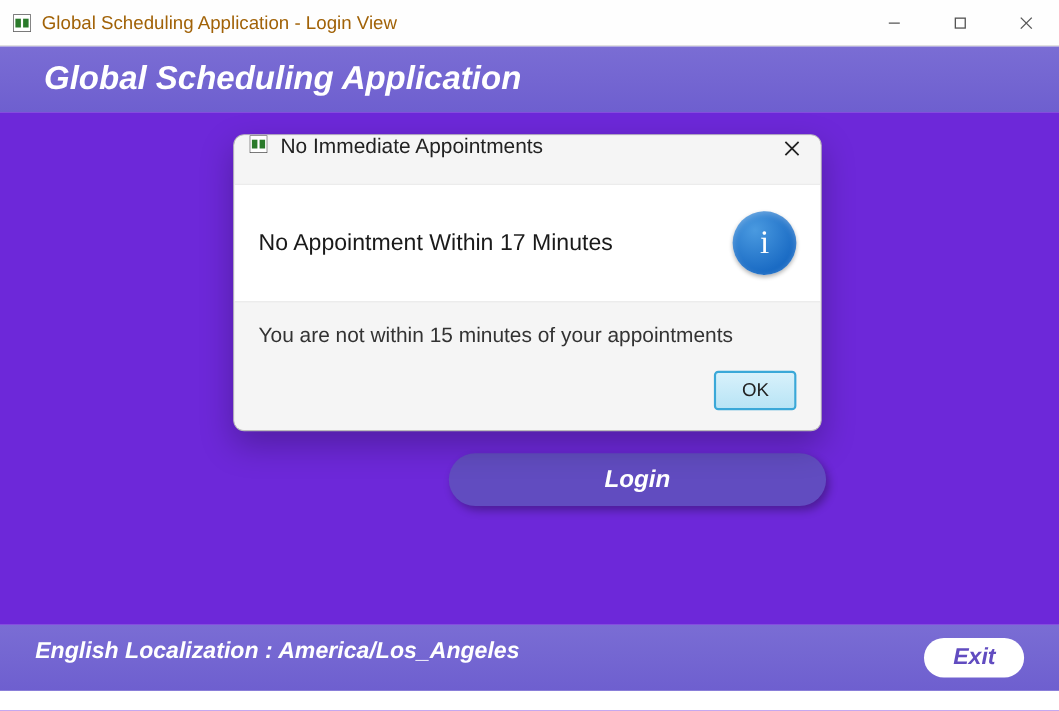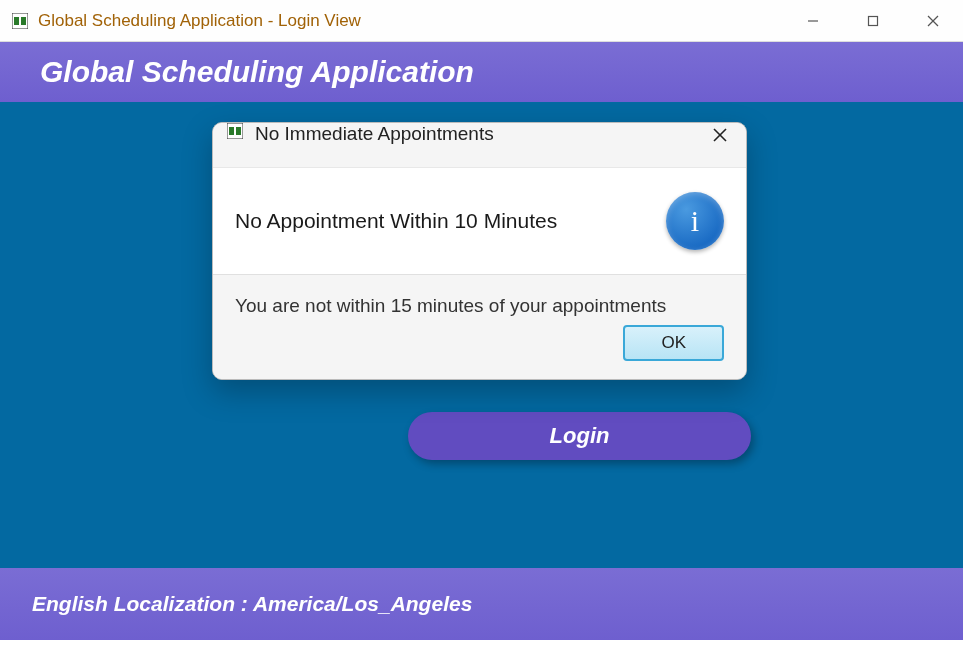--- a/index.html
+++ b/index.html
@@ -61,21 +61,21 @@
       align-items: center;
       padding: 0 40px;
     }
     .app-header-title {
       font-size: 30px;
       font-weight: bold;
       font-style: italic;
       color: #fff;
     }
     .app-body {
-      background: #0369a1;
+      background: #6d28d9;
       height: 466px;
       position: relative;
     }
     .login-button {
       position: absolute;
       left: 408px;
       top: 310px;
       width: 343px;
       height: 48px;
       background: #614cc0;
@@ -85,23 +85,23 @@
       font-weight: bold;
       font-style: italic;
       display: flex;
       align-items: center;
       justify-content: center;
       cursor: pointer;
       box-shadow: 3px 4px 8px rgba(0,0,0,0.3);
     }
     .app-footer {
       background: linear-gradient(180deg, #7a6dd4 0%, #6e5fcf 100%);
-      height: 72px;
-      display: flex;
-      align-items: center;
+      height: 60px;
+      display: flex;
+      align-items: flex-start;
       padding: 12px 32px;
       justify-content: space-between;
     }
     .footer-text {
       font-size: 21px;
       font-weight: bold;
       font-style: italic;
       color: #fff;
     }
     .exit-button {
@@ -185,33 +185,33 @@
       font-size: 30px;
       font-family: Georgia, serif;
     }
     .dialog-body {
       background: #f5f5f5;
       padding: 20px 22px 18px 22px;
     }
     .dialog-message {
       font-size: 19px;
       color: #333;
-      margin-bottom: 8px;
+      margin-bottom: 20px;
     }
     .dialog-buttons {
       display: flex;
       justify-content: flex-end;
     }
     .ok-button {
       background: linear-gradient(180deg, #d8f1fb 0%, #b8e4f5 100%);
       border: 2px solid #3aa8d8;
       border-radius: 4px;
       color: #222;
       font-size: 17px;
-      padding: 6px 36px;
+      padding: 6px 23px;
       cursor: pointer;
     }
     .app-icon-svg {
       width: 16px;
       height: 16px;
     }
   </style>
 </head>
 <body>
 
@@ -247,41 +247,42 @@
 <div class="app-header">
   <div class="app-header-title">Global Scheduling Application</div>
 </div>
 
 <div class="app-body">
   <div class="login-button">Login</div>
 </div>
 
 <div class="app-footer">
   <div class="footer-text">English Localization : America/Los_Angeles</div>
+  <button class="exit-button">Exit</button>
 </div>
 
 <div class="dialog">
   <div class="dialog-titlebar">
     <span class="dialog-icon">
       <svg class="app-icon-svg" viewBox="0 0 16 16">
         <rect x="0" y="0" width="16" height="16" fill="#fff" stroke="#333" stroke-width="1"></rect>
         <rect x="2" y="4" width="5" height="8" fill="#2a7a2a"></rect>
         <rect x="9" y="4" width="5" height="8" fill="#2a7a2a"></rect>
       </svg>
     </span>
     <span class="dialog-title">No Immediate Appointments</span>
     <div class="dialog-close">
       <svg viewBox="0 0 14 14">
           <line x1="1" y1="1" x2="13" y2="13" stroke="#222" stroke-width="1.6"></line>
           <line x1="13" y1="1" x2="1" y2="13" stroke="#222" stroke-width="1.6"></line>
         </svg>
     </div>
   </div>
   <div class="dialog-header">
-    <div class="dialog-heading">No Appointment Within 10 Minutes</div>
+    <div class="dialog-heading">No Appointment Within 17 Minutes</div>
     <div class="info-icon">
       <span class="info-icon-letter">i</span>
     </div>
   </div>
   <div class="dialog-body">
     <div class="dialog-message">You are not within 15 minutes of your appointments</div>
     <div class="dialog-buttons">
       <button class="ok-button">OK</button>
     </div>
   </div>

